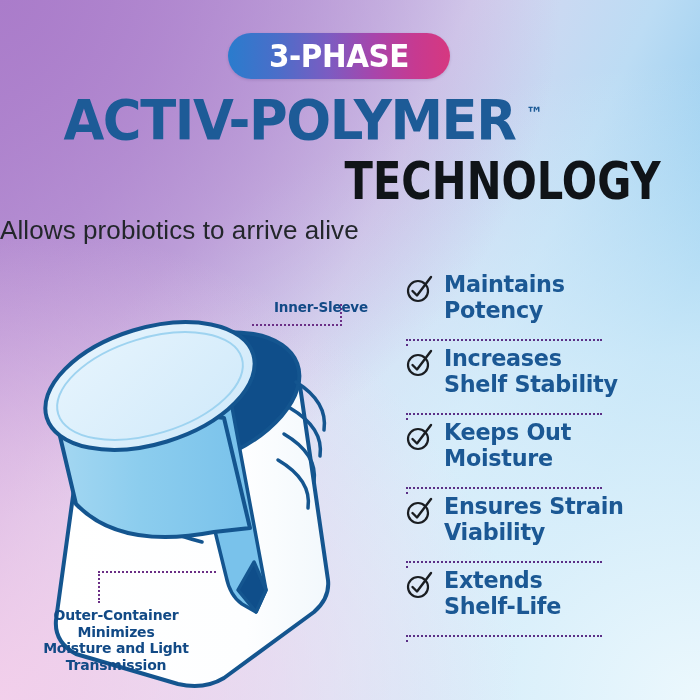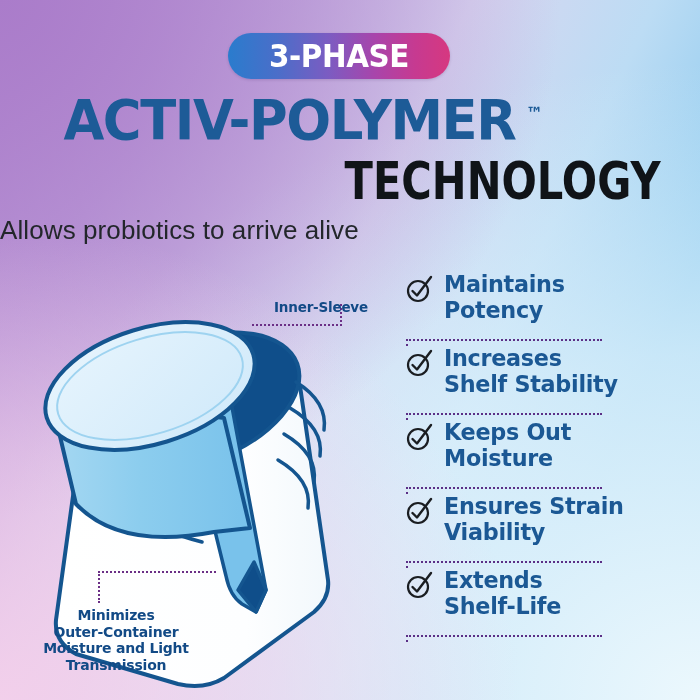--- a/index.html
+++ b/index.html
@@ -270,22 +270,22 @@
 
   <div class="leader" id="leader-inner-v"></div>
   <div class="leader" id="leader-inner-h"></div>
   <div class="callout" id="callout-inner">
     <div>Inner-Sleeve</div>
   </div>
 
   <div class="leader" id="leader-outer-h"></div>
   <div class="leader" id="leader-outer-v"></div>
   <div class="callout" id="callout-outer">
+    <div>Outer-Container</div>
     <div>Minimizes</div>
-    <div>Outer-Container</div>
     <div>Moisture and Light</div>
     <div>Transmission</div>
   </div>
 
   <div class="benefits" id="benefits-list">
       <div class="benefit-row">
         <svg class="check-icon" viewBox="0 0 30 30">
           <circle cx="14" cy="17" r="10" fill="none" stroke="#1a1d21" stroke-width="2.2"></circle>
           <path d="M8.5 17 L13 21.5 L27 3" fill="none" stroke="#1a1d21" stroke-width="2.4" stroke-linecap="round" stroke-linejoin="round"></path>
         </svg>

